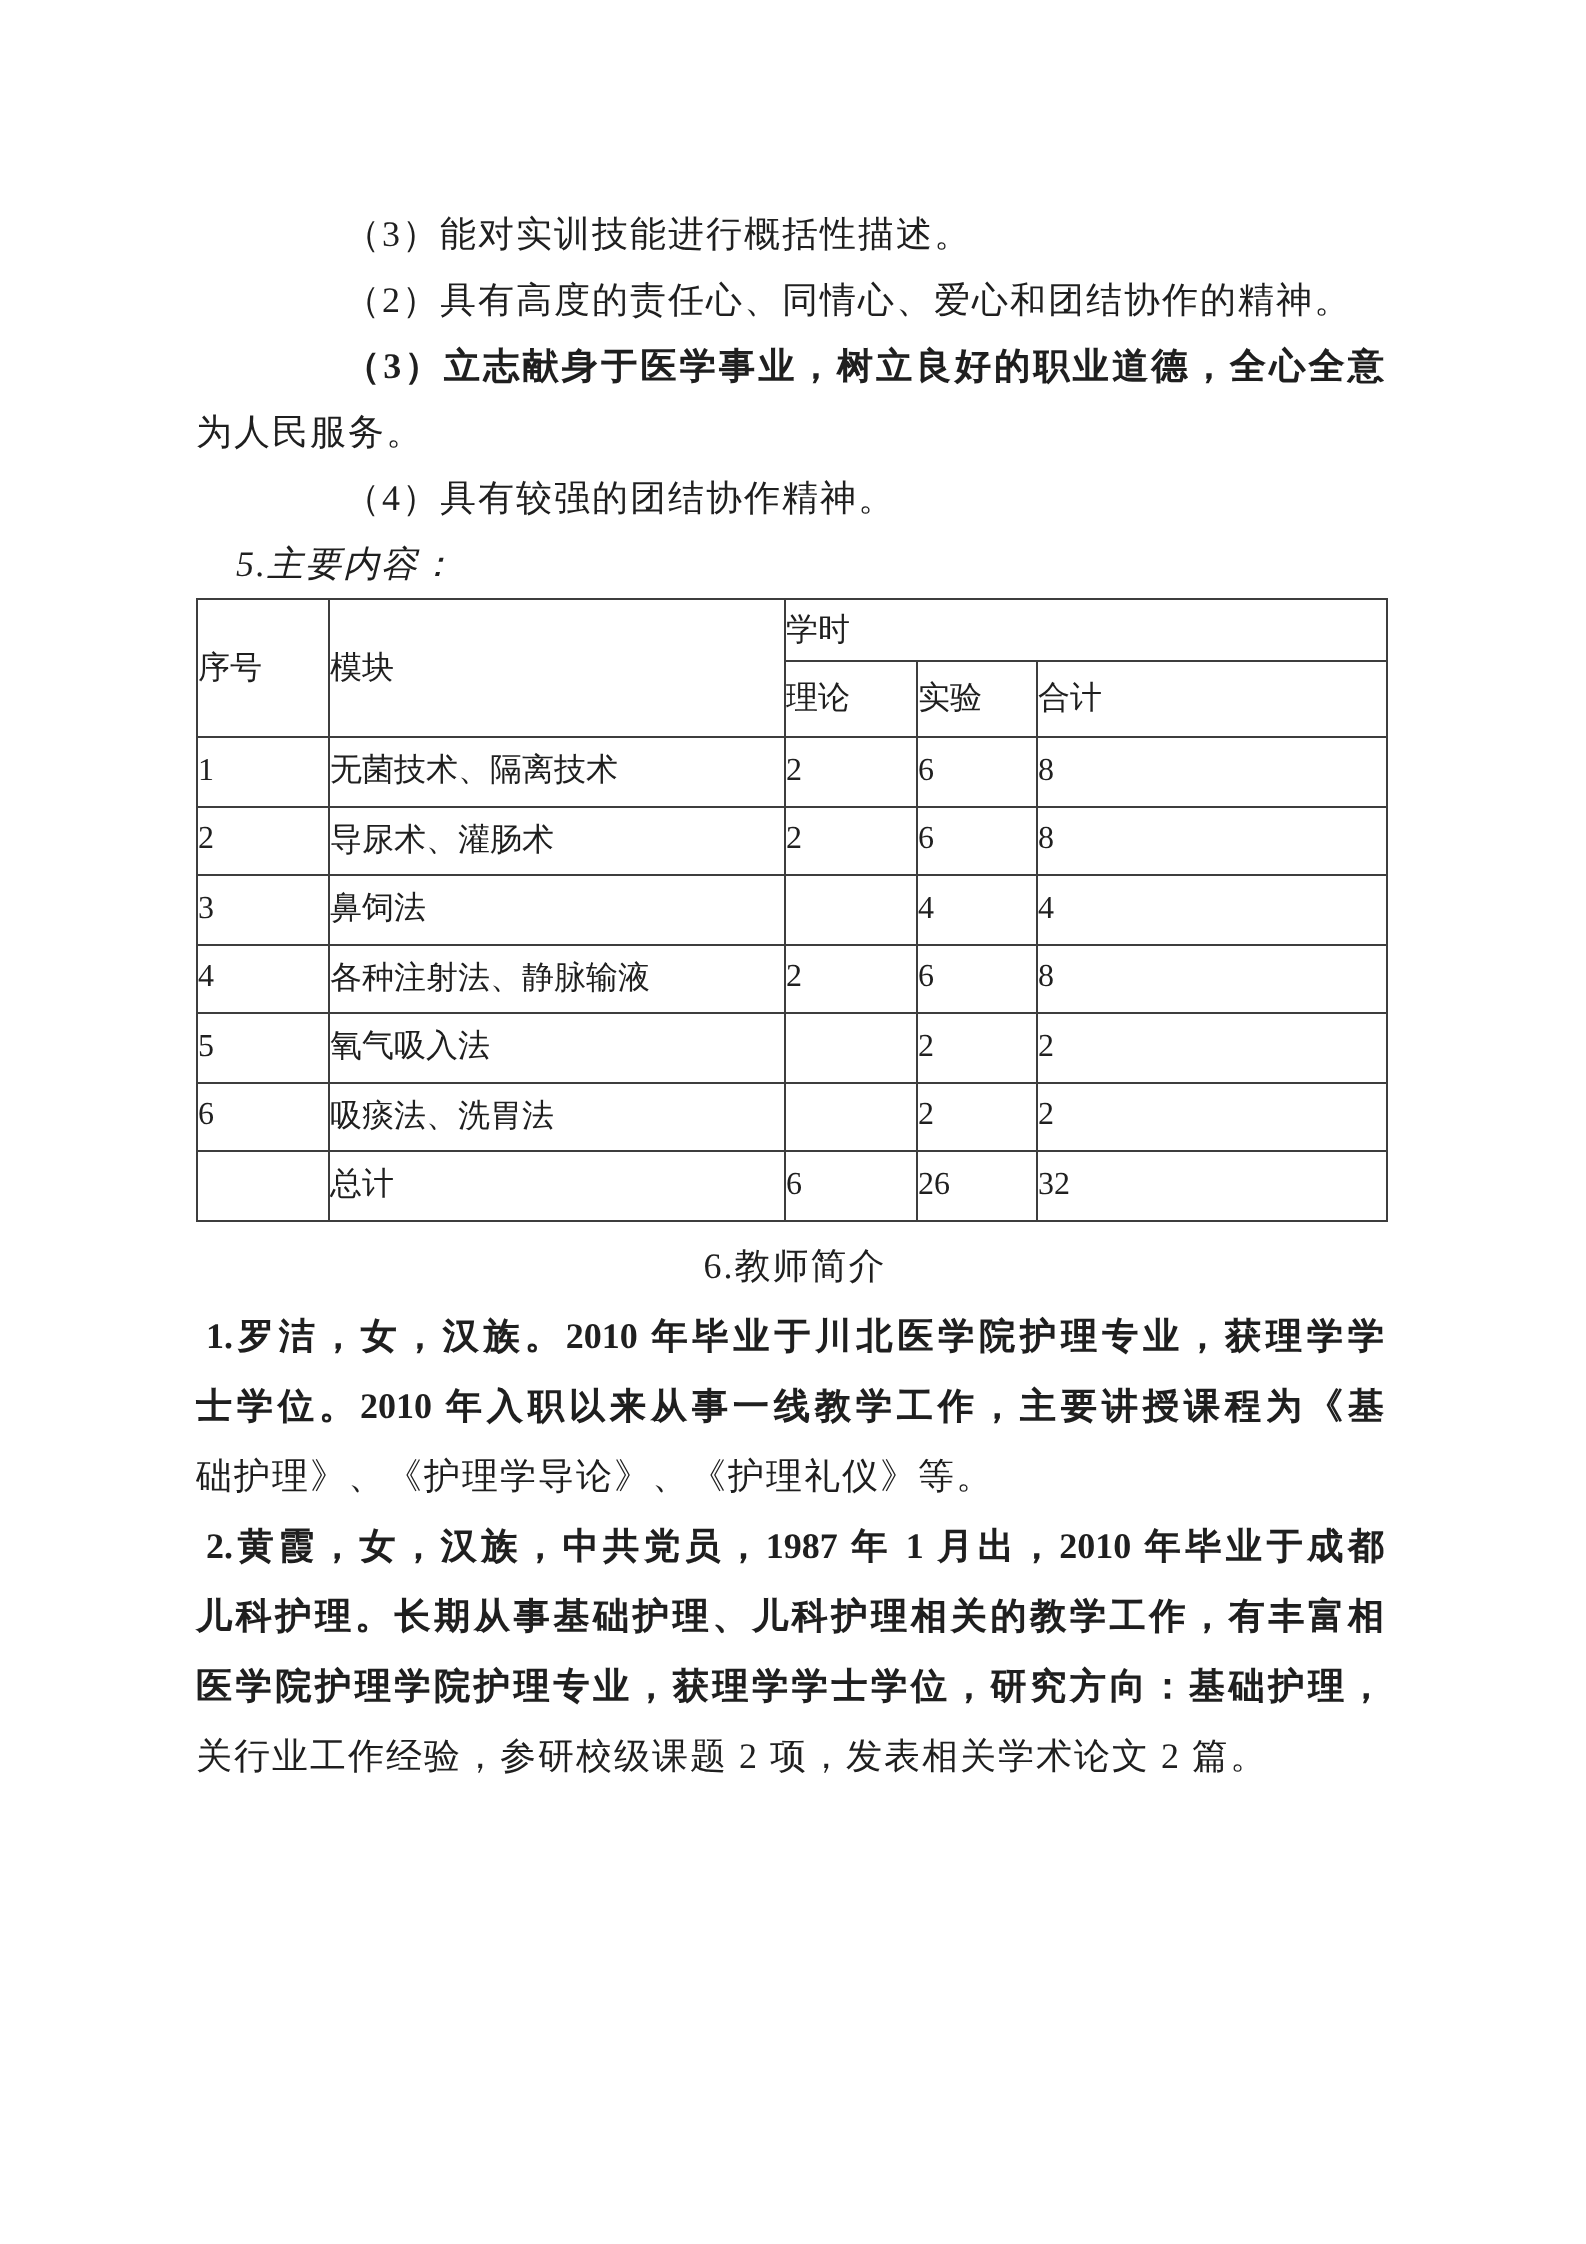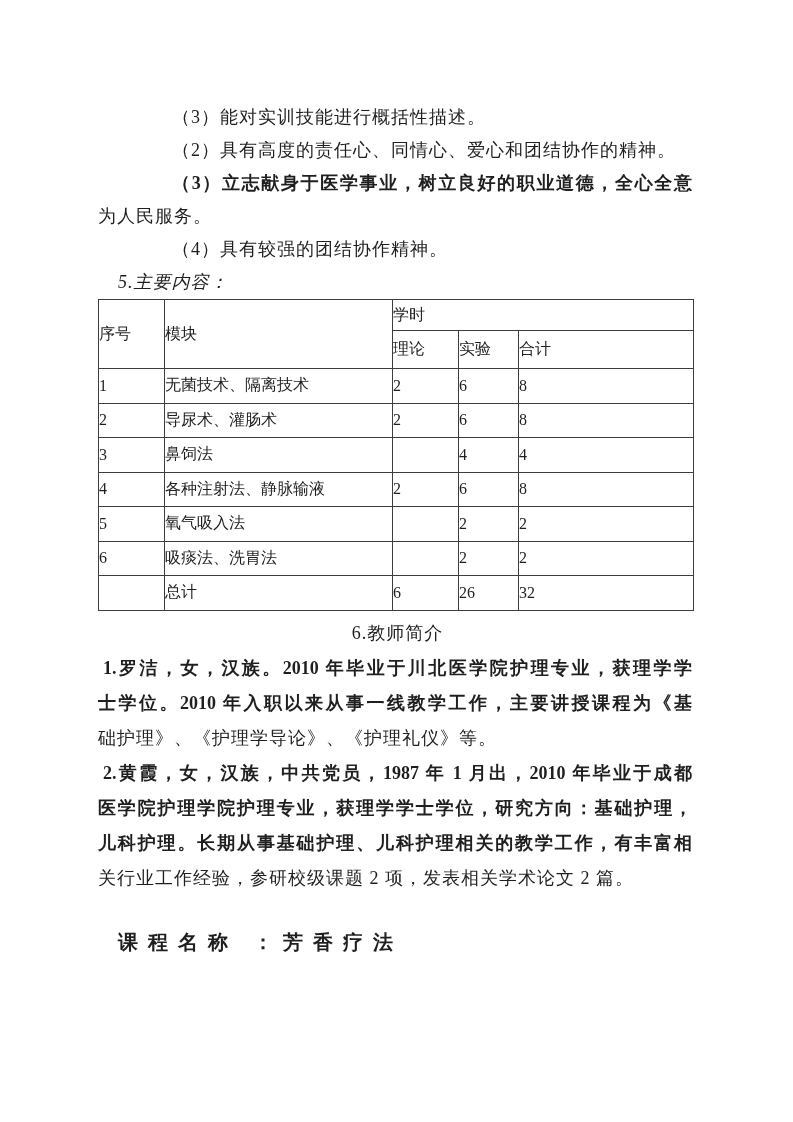--- a/index.html
+++ b/index.html
@@ -144,21 +144,20 @@
         </tr>
       </tbody>
     </table>
 
     <div class="teacher">
       <div class="line indent-num">6.教师简介</div>
       <div class="line indent-num just">1.罗洁，女，汉族。2010 年毕业于川北医学院护理专业，获理学学</div>
       <div class="line just">士学位。2010 年入职以来从事一线教学工作，主要讲授课程为《基</div>
       <div class="line">础护理》、《护理学导论》、《护理礼仪》等。</div>
       <div class="line indent-num just">2.黄霞，女，汉族，中共党员，1987 年 1 月出，2010 年毕业于成都</div>
+      <div class="line just">儿科护理。长期从事基础护理、儿科护理相关的教学工作，有丰富相</div>
       <div class="line just">医学院护理学院护理专业，获理学学士学位，研究方向：基础护理，</div>
-      <div class="line just">儿科护理。长期从事基础护理、儿科护理相关的教学工作，有丰富相</div>
       <div class="line">关行业工作经验，参研校级课题 2 项，发表相关学术论文 2 篇。</div>
     </div>
 
-    <div class="course-title">课程名称 ：芳香疗法</div>
 
   </div>
 </div>
 
 </body></html>

